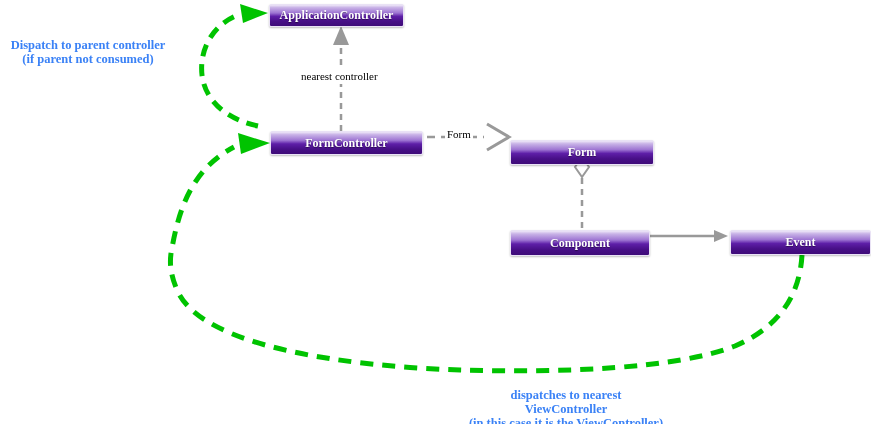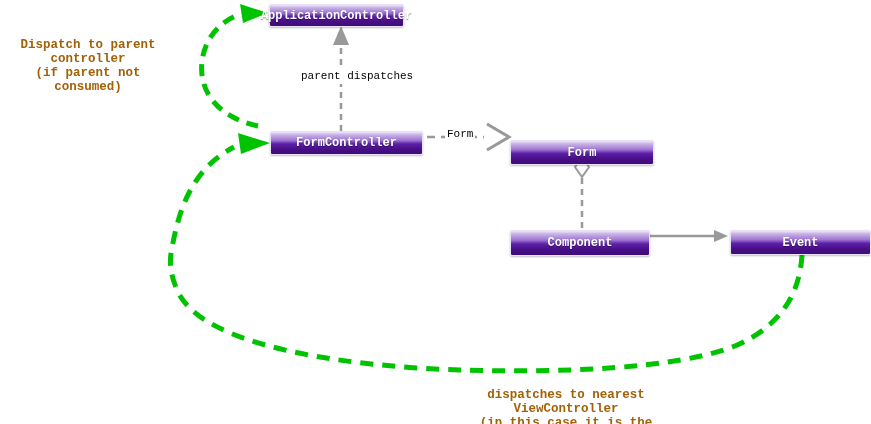--- a/index.html
+++ b/index.html
@@ -1,20 +1,20 @@
 <!DOCTYPE html>
 <html><head>
 <meta charset="utf-8">
 <style>
   html,body{margin:0;padding:0;background:#fff;}
   #canvas{
     position:relative;
     width:871px;height:424px;
     background:#ffffff;
-    font-family:Liberation Mono, monospace;
+    font-family:Liberation Serif, serif;
     overflow:hidden;
   }
   svg.connectors{position:absolute;left:0;top:0;width:871px;height:424px;}
   .node{
     position:absolute;
     box-sizing:border-box;
     border:1px solid #e9e2f5;
     border-radius:2px;
     background:linear-gradient(180deg,
       #eee7f8 0%, #c9b3e7 12%, #9d74d2 38%, #5e1fa8 54%, #470f86 78%, #3f0c79 100%);
@@ -36,21 +36,21 @@
     color:#000;
     font-size:11px;
     line-height:13px;
     padding:1px 2px;
     white-space:nowrap;
   }
   .label-parent{left:299px;top:69px;}
   .label-owns{left:445px;top:127px;}
   .note{
     position:absolute;
-    color:#a16207;
+    color:#3b82f6;
     font-weight:bold;
     font-size:12.5px;
     line-height:14px;
     text-align:center;
   }
   .note-top{left:0;top:38px;width:176px;}
   .note-bottom{left:426px;top:388px;width:280px;}
 </style>
 </head>
 <body>
@@ -94,21 +94,21 @@
   <div class="node node-form">
     <span>Form</span>
   </div>
   <div class="node node-component">
     <span>Component</span>
   </div>
   <div class="node node-event">
     <span>Event</span>
   </div>
 
-  <div class="edge-label label-parent">parent dispatches</div>
+  <div class="edge-label label-parent">nearest controller</div>
   <div class="edge-label label-owns">Form</div>
 
   <div class="note note-top">
     <div>Dispatch to parent controller</div>
     <div>(if parent not consumed)</div>
   </div>
   <div class="note note-bottom">
     <div>dispatches to nearest</div>
     <div>ViewController</div>
     <div>(in this case it is the ViewController)</div>

